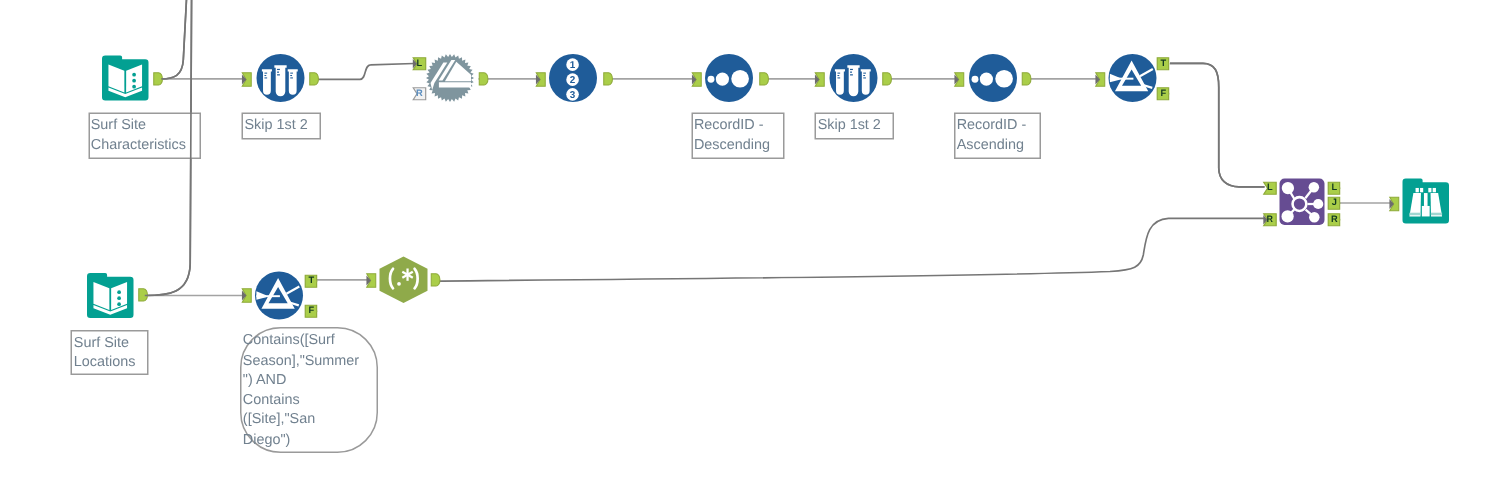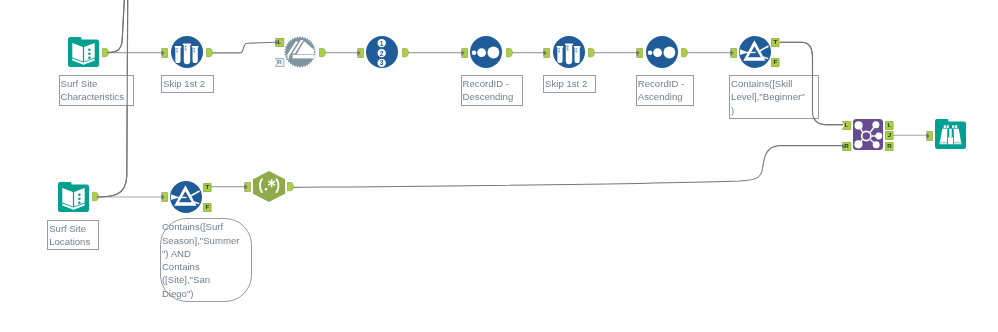--- a/index.html
+++ b/index.html
@@ -225,23 +225,20 @@
   </svg>
 </div>
 <svg class="conn" style="left:770.9px;top:38.1px;" width="9.4" height="9" viewBox="0 0 9.4 9">
   <path d="M0.5,0.5 h7.6 v3.2 a2.1,2.1 0 0 1 0,1.6 v3.2 h-7.6 z" fill="#aace49" stroke="#8faa3a" stroke-width="0.8"></path>
   <text x="4.5" y="6" text-anchor="middle" font-family="Liberation Sans, sans-serif" font-size="6.2" font-weight="bold" fill="#143a22">T</text>
 </svg>
 <svg class="conn" style="left:770.9px;top:58.1px;" width="9.4" height="9" viewBox="0 0 9.4 9">
   <path d="M0.5,0.5 h7.6 v3.2 a2.1,2.1 0 0 1 0,1.6 v3.2 h-7.6 z" fill="#aace49" stroke="#8faa3a" stroke-width="0.8"></path>
   <text x="4.5" y="6" text-anchor="middle" font-family="Liberation Sans, sans-serif" font-size="6.2" font-weight="bold" fill="#143a22">F</text>
 </svg>
-<div class="lbl" style="left:729.1px;top:75px;width:90px;height:44px;">Contains([Skill
-Level],"Beginner"
-)</div>
 
 <svg class="conn" style="left:841.8px;top:120.8px;" width="9.4" height="9" viewBox="0 0 9.4 9">
   <path d="M0.5,0.5 h8.3 v8.0 h-8.3 l2.5,-4.0 z" fill="#aace49" stroke="#8faa3a" stroke-width="0.8"></path>
 
   <text x="4.5" y="6" text-anchor="middle" font-family="Liberation Sans, sans-serif" font-size="6.2" font-weight="bold" fill="#143a22">L</text>
 </svg>
 <svg class="conn" style="left:841.8px;top:141.8px;" width="9.4" height="9" viewBox="0 0 9.4 9">
   <path d="M0.5,0.5 h8.3 v8.0 h-8.3 l2.5,-4.0 z" fill="#aace49" stroke="#8faa3a" stroke-width="0.8"></path>
   <path d="M0.2,1.4 l2.8,3.1 l-2.8,3.1 z" fill="#6d6d6d"></path>
   <text x="4.5" y="6" text-anchor="middle" font-family="Liberation Sans, sans-serif" font-size="6.2" font-weight="bold" fill="#143a22">R</text>

